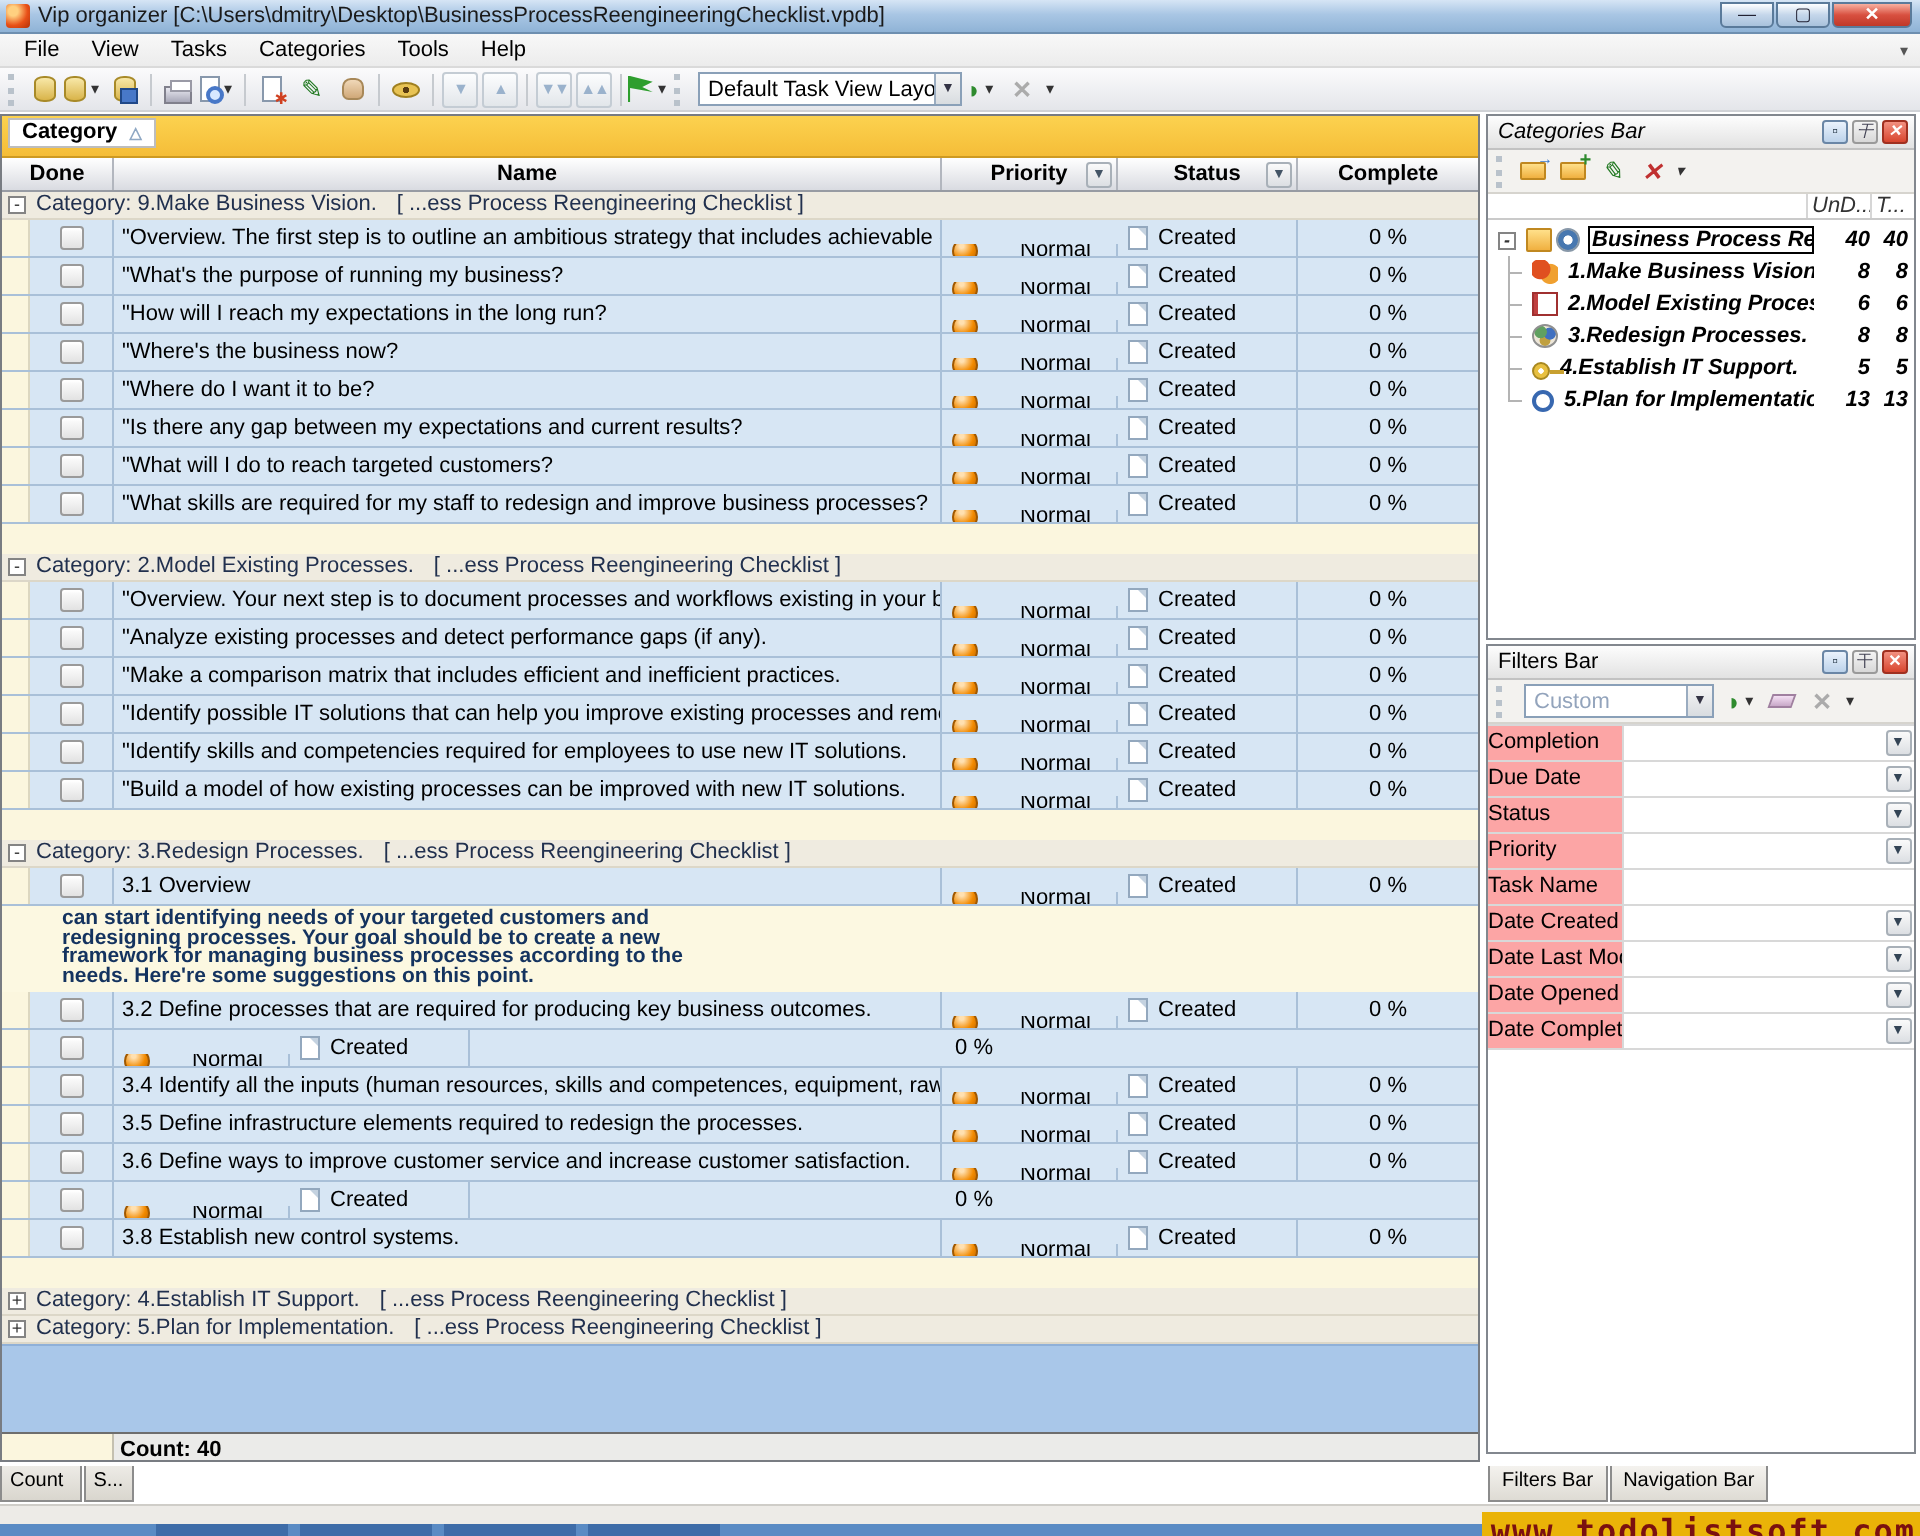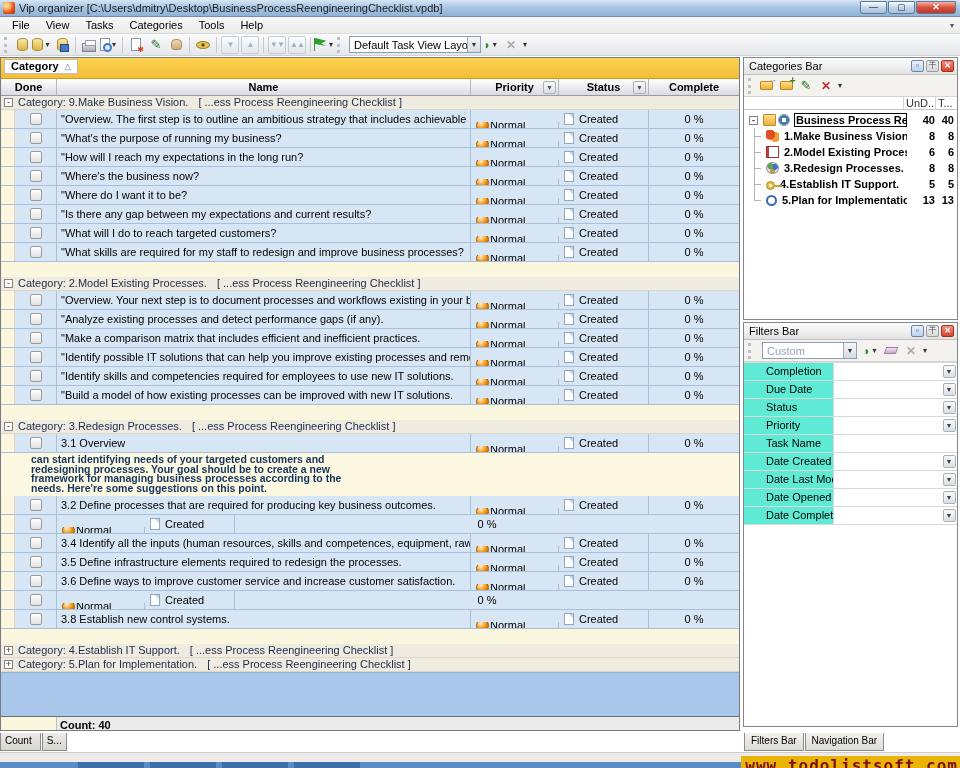--- a/index.html
+++ b/index.html
@@ -55,39 +55,39 @@
   #grid-body { flex:none; }
   .group-header { height:14px; background:#EFEBE0; border-bottom:1px solid #DCD7C8; display:flex; align-items:center; color:#21304E; line-height:13px; white-space:nowrap; overflow:hidden; }
   .expand-box { width:9px; height:9px; border:1px solid #848484; background:#fff; font-size:9px; line-height:7px; text-align:center; margin:0 5px 0 3px; color:#333; flex:none; }
   .group-title { margin-right:10px; }
   .task-row { height:19px; display:flex; background:#D7E6F4; border-bottom:1px solid #A9C0D8; }
   .cell { border-right:1px solid #A9C0D8; overflow:hidden; white-space:nowrap; }
   .c-indent { width:14px; background:#FBF6DE; border-right:1px solid #DCD7C0; flex:none; }
   .c-done { width:42px; display:flex; align-items:center; justify-content:center; flex:none; }
   .checkbox { width:12px; height:12px; border:1px solid #9A9A9A; border-radius:2px; background:linear-gradient(#FEFEFE,#E2E2E2); box-shadow:inset 0 1px 1px #fff; }
   .c-name { width:414px; line-height:18px; padding-left:4px; flex:none; }
-  .c-priority { width:88px; display:flex; align-items:center; gap:1px; padding-left:5px; flex:none;margin-top:12px; }
+  .c-priority { width:88px; display:flex; align-items:center; gap:21px; padding-left:5px; flex:none;margin-top:12px; }
   .ball { width:13px; height:13px; border-radius:50%; background:radial-gradient(circle at 35% 28%, #FFE0B0 10%, #F28A00 55%, #B55F00); border:1px solid #A05800; flex:none; }
   .c-status { width:90px; display:flex; align-items:center; gap:5px; padding-left:5px; flex:none; }
   .pagei { width:10px; height:12px; background:#fff; border:1px solid #93A8BE; position:relative; flex:none; }
   .pagei::after { content:""; position:absolute; right:0; top:0; border-style:solid; border-width:0 4px 4px 0; border-color:transparent #C4D2E0 transparent transparent; }
   .c-complete { flex:1; text-align:center; line-height:18px; border-right:none; }
   .gap-row { height:15px; background:#FBF6DE; }
   .note-block { background:#FCF8E1; padding:2px 0 3px 30px; color:#14335F; font-weight:bold; font-size:10.5px; line-height:9.6px; }
   .blue-fill { flex:1; background:#A9C7E9; border-top:1px solid #8FB0D8; }
   .count-bar { height:14px; display:flex; border-top:1px solid #6E6E6E; flex:none; }
   .count-left { width:56px; background:#FBF6DE; border-right:1px solid #C4C0B0; }
   .count-main { flex:1; background:#EBEBE9; font-weight:bold; line-height:16px; padding-left:3px; }
   .note-tabs { position:absolute; left:0; top:676px; display:flex; height:18px; }
   .ntab { background:linear-gradient(#EDEBE6,#D9D6CE); border:1px solid #8C8C8C; border-top:none; padding:2px 8px 0 4px; margin-right:1px; font-size:10px; }
   .ntab.small { padding:2px 4px 0 4px; }
 
   
   .panel { position:absolute; left:743px; width:215px; background:#fff; border:1px solid #82878E; }
-  .panel-cats { top:0; height:263px; }
+  .panel-cats { top:0; height:263px;font-style:italic; }
   .panel-filters { top:265px; height:405px; }
   .ptitle { height:17px; background:linear-gradient(#FDFDFD,#E2E2E2); border-bottom:1px solid #C2C2C2; display:flex; align-items:center; padding:0 3px 0 5px; }
   .ptitle .t { flex:1; }
   .pbtn { width:13px; height:12px; margin-left:2px; border:1px solid #6A86A6; border-radius:2px; font-size:8px; line-height:10px; text-align:center; background:linear-gradient(#EAF2FC,#BCD2EA); color:#234; }
   .pbtn.pin { background:linear-gradient(#F4F4F4,#D8D8D8); border-color:#9A9A9A; color:#445; }
   .pbtn.close { background:linear-gradient(#F29080,#D8452E); border-color:#A03020; color:#fff; font-weight:bold; }
   .ptools { height:22px; background:#F3F2EF; border-bottom:1px solid #D6D4CE; display:flex; align-items:center; padding-left:2px; }
   .pico { width:20px; height:18px; display:flex; align-items:center; justify-content:center; }
   .fold { width:13px; height:9px; background:linear-gradient(#FFE08A,#F0B040); border:1px solid #C08820; border-radius:1px; position:relative; }
   .fold.plus::after { content:"+"; position:absolute; right:-4px; top:-7px; color:#2E8B2E; font-weight:bold; font-size:10px; }
@@ -114,21 +114,21 @@
   .ti-people { background:radial-gradient(circle at 32% 38%, #E05020 42%, rgba(0,0,0,0) 46%), radial-gradient(circle at 70% 58%, #F0A030 42%, rgba(0,0,0,0) 46%); }
   .ti-notes { background:#FFF; border:1px solid #A03030; box-shadow:inset 2px 0 0 #C04040; }
   .ti-palette { border-radius:50%; border:1px solid #909090; background:radial-gradient(circle at 30% 30%, #60A060 28%, rgba(0,0,0,0) 32%), radial-gradient(circle at 72% 38%, #4070C0 28%, rgba(0,0,0,0) 32%), radial-gradient(circle at 50% 72%, #C0A040 28%, rgba(0,0,0,0) 32%), #EDE6D8; }
   .ti-key { width:9px; height:9px; border-radius:50%; background:radial-gradient(circle, #FFF 25%, #E8C040 30%); border:1px solid #A88820; position:relative; margin-top:2px; }
   .ti-key::after { content:""; position:absolute; left:8px; top:3px; width:7px; height:2px; background:#C8A030; }
   .ti-clock { width:11px; height:11px; border-radius:50%; background:#FFF; border:2px solid #3868B0; position:relative; }
 
   
   .filter-grid { border-top:1px solid #D8D8D8; }
   .filter-row { height:18px; display:flex; border-bottom:1px solid #D8D8D8; }
-  .f-label { width:90px; background:#5eead4; border-right:1px solid #D8D8D8; padding-left:22px; line-height:17px; white-space:nowrap; overflow:hidden; flex:none; }
+  .f-label { width:68px; background:#fca5a5; border-right:1px solid #D8D8D8; padding-left:0; line-height:17px; white-space:nowrap; overflow:hidden; flex:none; }
   .f-value { flex:1; background:#fff; }
   .f-drop { width:16px; display:flex; align-items:center; justify-content:center; flex:none; }
   .f-drop .btn { width:13px; height:13px; border:1px solid #A8B0B8; border-radius:2px; background:linear-gradient(#FAFAFA,#DCDFE3); font-size:7px; line-height:11px; text-align:center; color:#345; }
   .custom-combo { width:95px; margin:0 4px 0 6px; }
   .custom-combo .cval { color:#93A4BC; }
   .panel-tabs { position:absolute; left:744px; top:676px; display:flex; height:18px; }
   .ptab { background:linear-gradient(#F4F2EE,#DEDBD4); border:1px solid #8C8C8C; border-top:none; padding:2px 6px 0 6px; margin-right:1px; font-size:10px; }
 
   
   .status-strip { position:absolute; top:752px; left:0; width:960px; height:10px; background:#EDEBE7; border-top:1px solid #CFCDC8; }

